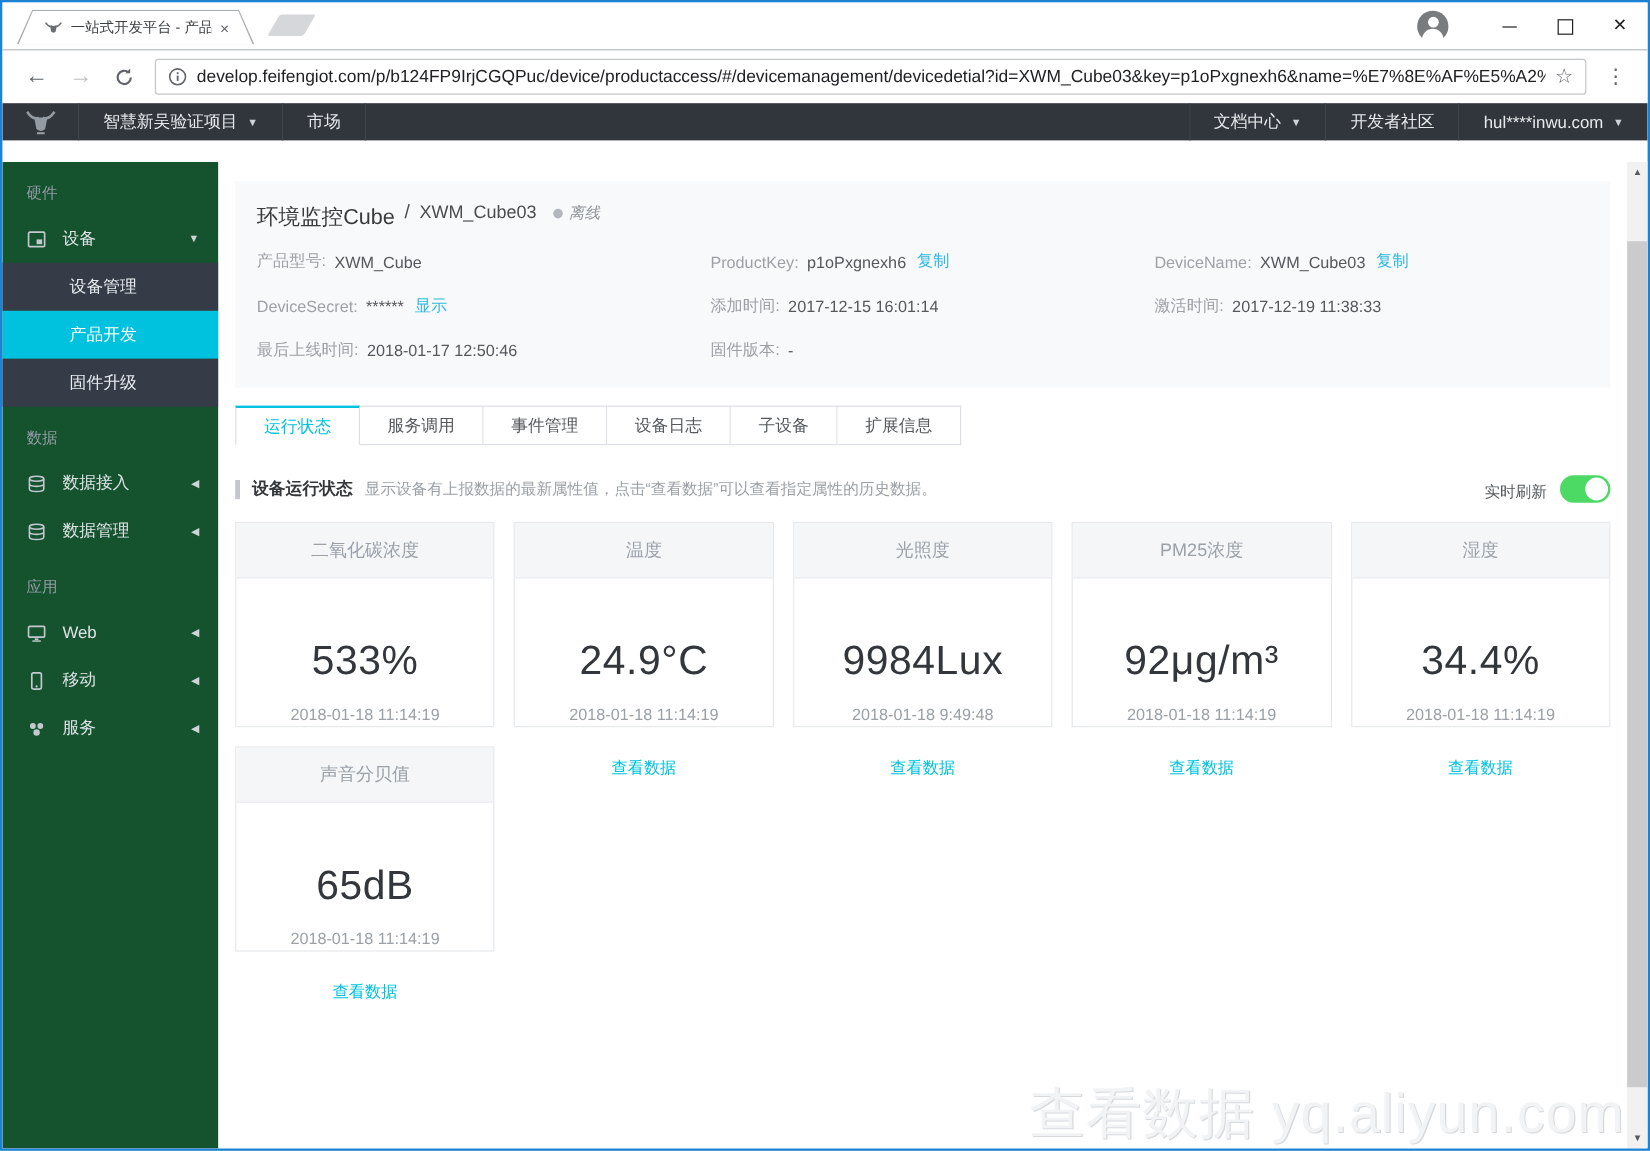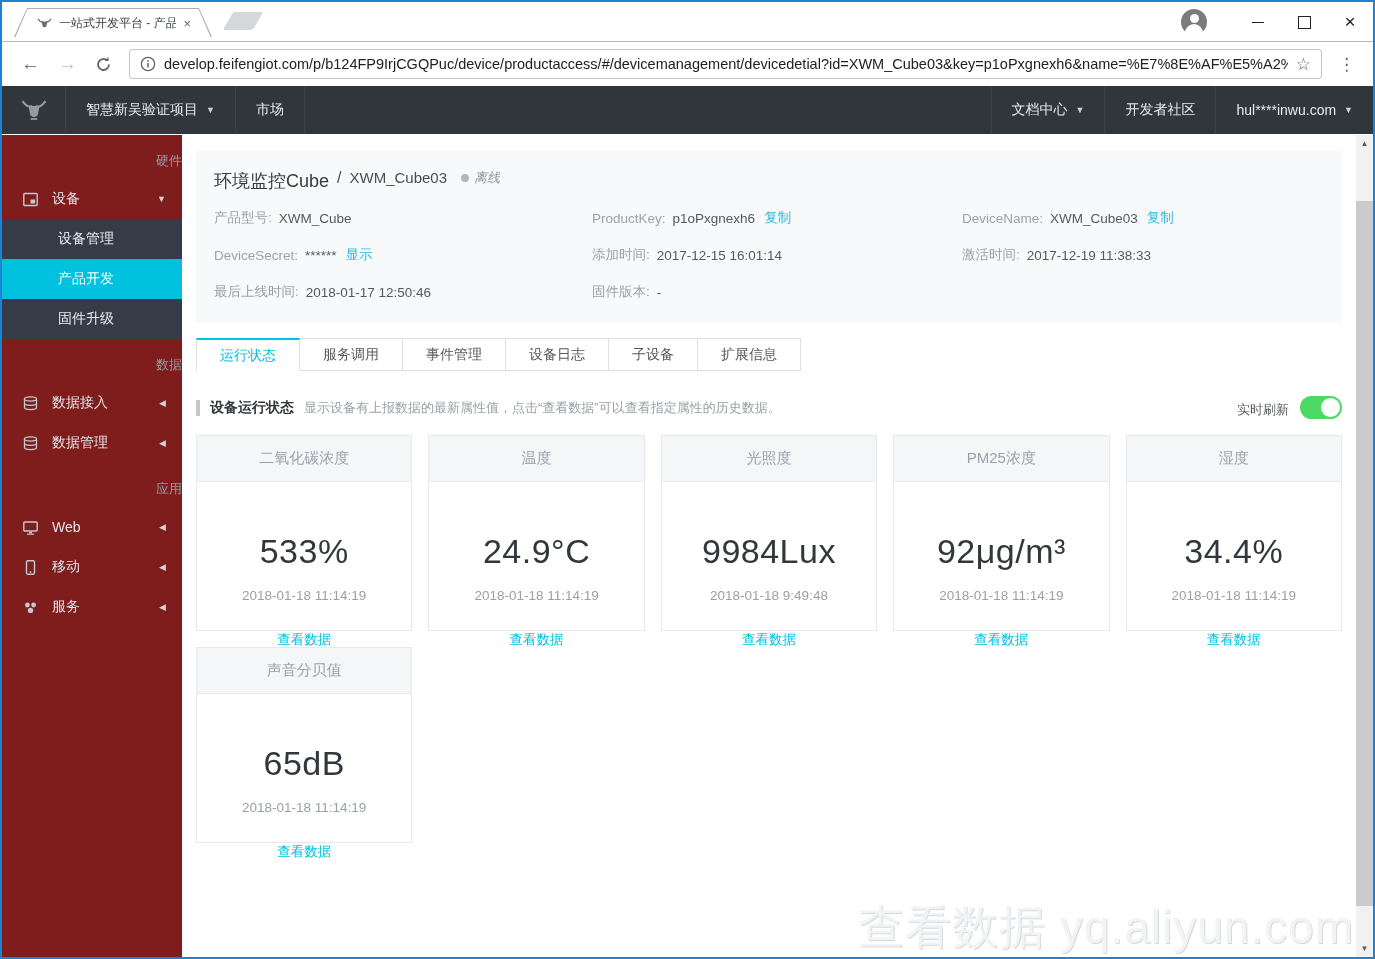--- a/index.html
+++ b/index.html
@@ -31,30 +31,30 @@
   .nav-arrow.fwd { color:#bdc1c6; }
   .reload-btn { padding:0 9px; display:flex; }
   .urlbar { flex:1; height:30px; border:1px solid #c3c6c9; border-radius:3px; background:#fff;
             display:flex; align-items:center; padding:0 10px; margin:0 8px; overflow:hidden; }
   .url-info { display:flex; margin-right:8px; flex:none; }
   .url-text { font-size:14.5px; color:#202124; white-space:nowrap; overflow:hidden; flex:1; }
   .url-star { font-size:17px; color:#5f6368; margin-left:8px; flex:none; }
   .menu-dots { font-size:17px; color:#5f6368; padding:0 8px; }
 
   
-  .navbar { height:48px; background:#31363d; display:flex; align-items:stretch; color:#e7eaec; font-size:14px; }
+  .navbar { height:31px; background:#31363d; display:flex; align-items:stretch; color:#e7eaec; font-size:14px; }
   .nv-logo { width:64px; display:flex; align-items:center; justify-content:center; border-right:1px solid #3e444c; }
   .nv-item { display:flex; align-items:center; padding:0 20px; gap:8px; border-right:1px solid #3e444c; white-space:nowrap; }
   .nv-right { margin-left:auto; display:flex; align-items:stretch; }
   .nv-right .nv-item { border-right:none; border-left:1px solid #3e444c; }
   .nv-caret { font-size:9px; color:#cfd3d8; }
 
   
   .main { position:absolute; top:133px; left:0; right:0; bottom:0; display:flex; }
-  .sidebar { width:180px; background:#7f1d1d; flex:none; color:#dfe3e8;text-align:right; }
+  .sidebar { width:180px; background:#14532d; flex:none; color:#dfe3e8; }
   .content { flex:1; background:#fff; position:relative; overflow:hidden; }
   .scrollbar { width:17px; background:#f1f1f1; flex:none; position:relative; }
   .scroll-arrow { height:17px; display:flex; align-items:center; justify-content:center; font-size:8px; color:#595b5d; }
   .scroll-arrow.down { position:absolute; bottom:0; left:0; right:0; }
   .scroll-thumb { position:absolute; top:66px; left:0; width:17px; height:705px; background:#c9cbcd; }
 
   
   .side-section { padding:17px 0 9px 20px; font-size:13px; color:#949ba5; }
   .side-item { height:40px; display:flex; align-items:center; padding:0 16px 0 20px; gap:13px; font-size:14px; }
   .side-item .arrow { margin-left:auto; font-size:9px; color:#cfd4da; }
@@ -90,21 +90,21 @@
   .title-bar-mark { width:4px; height:16px; background:#c4c8cd; margin-right:10px; flex:none; }
   .rs-title { font-size:14px; font-weight:bold; color:#33363a; }
   .rs-desc { margin-left:10px; font-size:13px; color:#9ba0a6; }
   .rs-refresh { margin-left:auto; display:flex; align-items:flex-end; gap:11px; }
   .rs-refresh-label { font-size:13px; color:#55585c; }
   .toggle { width:42px; height:23px; border-radius:12px; background:#4cd964; position:relative; }
   .toggle:after { content:""; position:absolute; right:2px; top:2px; width:19px; height:19px; border-radius:50%; background:#fff; }
 
   
   .cards { margin:16px 14px; display:flex; flex-wrap:wrap; gap:16px; }
-  .card { width:calc((100% - 64px)/5); height:196px; border:1px solid #e6e8eb; background:#fff; display:flex; flex-direction:column; }
+  .card { width:calc((100% - 64px)/5); height:171px; border:1px solid #e6e8eb; background:#fff; display:flex; flex-direction:column; }
   .card-header { height:46px; background:#f5f6f8; border-bottom:1px solid #eaecef; display:flex; align-items:center; justify-content:center;
                  font-size:15px; color:#9aa1a9; flex:none; }
   .card-body { flex:1; display:flex; flex-direction:column; align-items:center; padding-top:50px; }
   .card-value { font-size:34px; font-weight:normal; color:#33373b; letter-spacing:0.5px; }
   .card-time { margin-top:17px; font-size:13.5px; color:#9ba0a6; }
   .card-link { margin-top:28px; font-size:13.5px; color:#00c1de; }
 
   .watermark { position:absolute; right:2px; bottom:-2px; font-size:46px; color:#f2f3f5; white-space:nowrap;
                text-shadow:1px 1px 0 #d7d9dc, -1px -1px 0 #ffffff; letter-spacing:1px; pointer-events:none; }
 

